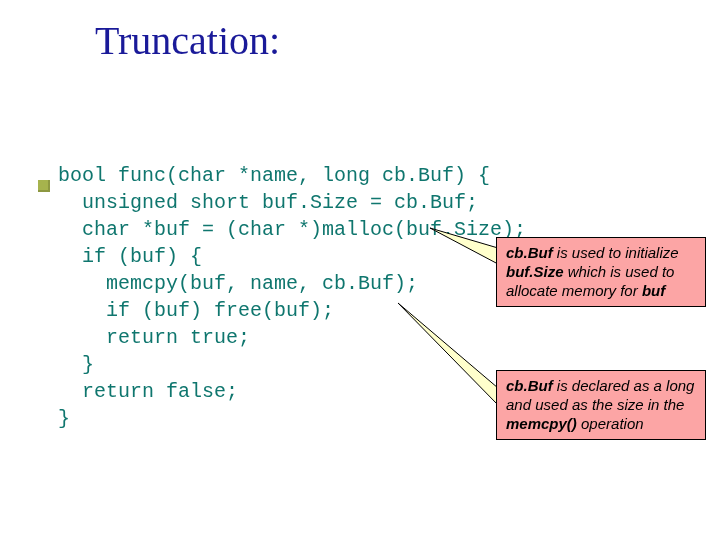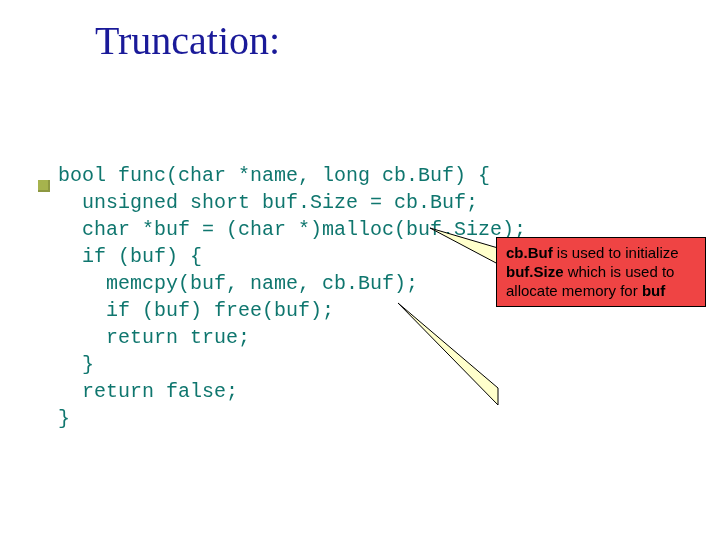--- a/index.html
+++ b/index.html
@@ -42,27 +42,28 @@
     left: 58px;
     top: 162px;
     font-family: "Courier New", Courier, monospace;
     font-size: 20px;
     line-height: 1.35;
     color: #0f766e;
     white-space: pre;
   }
   .callout {
     position: absolute;
-    background: #ef4444;
+    background: #fca5a5;
     border: 1px solid #000;
     font-family: Arial, Helvetica, sans-serif;
     font-size: 15px;
     line-height: 1.25;
     padding: 6px 9px;
     box-sizing: border-box;
+    font-style: italic;
   }
   .callout .mono {
     font-family: Arial, Helvetica, sans-serif;
     font-weight: bold;
   }
   #c1 { left: 496px; top: 237px; width: 210px; }
   #c2 { left: 496px; top: 370px; width: 210px; }
 
   svg.arrows {
     position: absolute;
@@ -96,14 +97,17 @@
 
   <svg class="arrows">
     <polygon points="498,264 430,228 498,248" fill="#ffffcc" stroke="#000" stroke-width="1"></polygon>
     <polygon points="498,405 398,303 498,388" fill="#ffffcc" stroke="#000" stroke-width="1"></polygon>
   </svg>
 
   <div id="c1" class="callout">
     <span class="mono">cb.Buf</span><span> is used to initialize </span><span class="mono">buf.Size</span><span> which is used to allocate memory for </span><span class="mono">buf</span>
   </div>
 
+  <div id="c2" class="callout">
+    <span class="mono">cb.Buf</span><span> is declared as a long and used as the size in the </span><span class="mono">memcpy()</span><span> operation</span>
+  </div>
 
 </div>
 
 </body></html>

